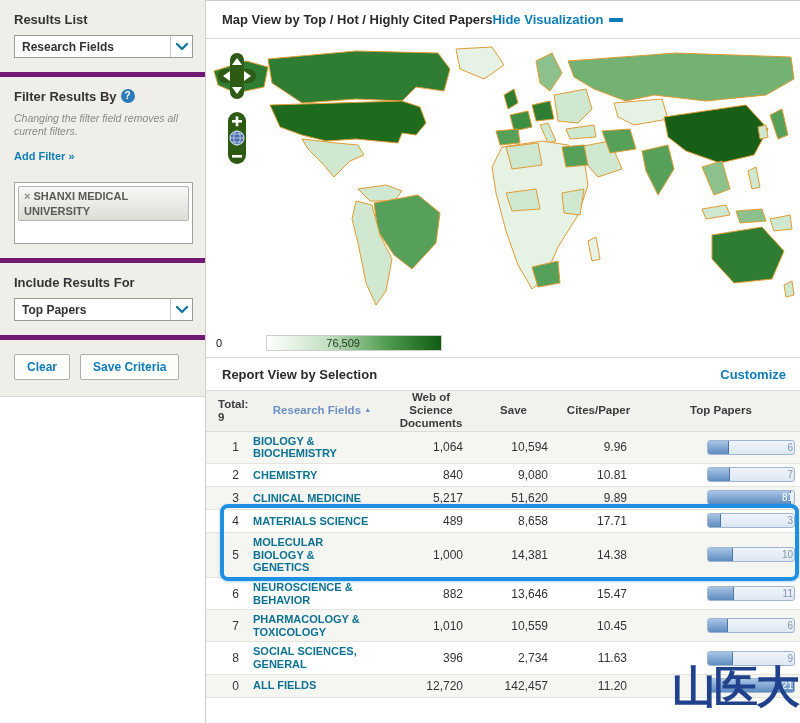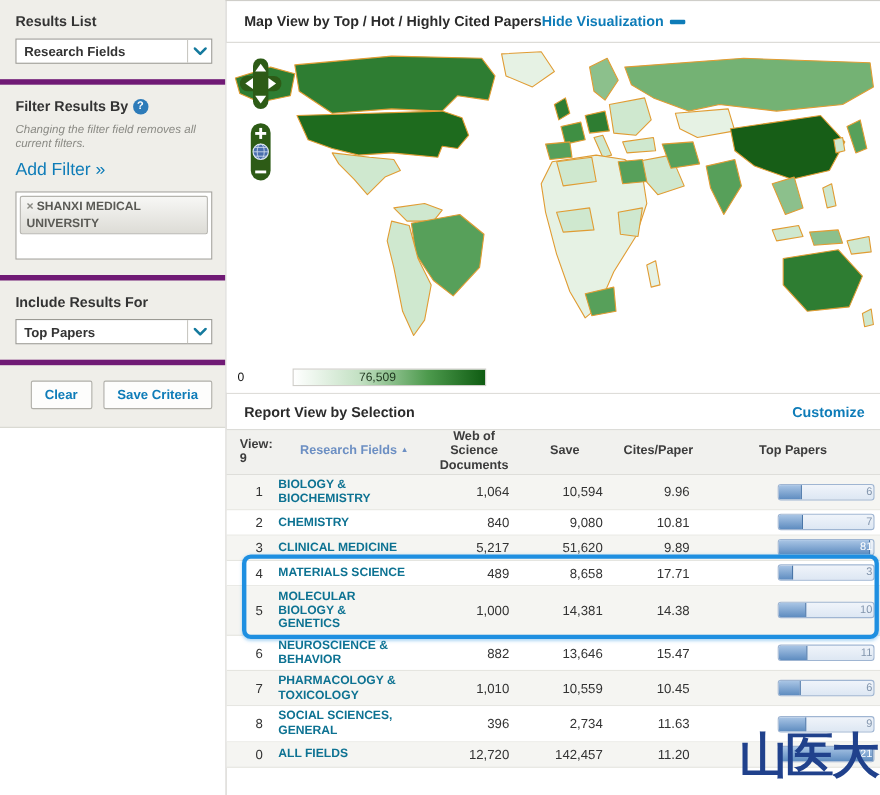--- a/index.html
+++ b/index.html
@@ -15,28 +15,28 @@
   .selectbox { background:#fff; border:1px solid #9b9a94; height:23px; display:flex;
     align-items:center; justify-content:space-between; padding:0 0 0 7px; cursor:pointer; }
   .selectbox .sel-label { font-size:12px; font-weight:bold; color:#333; }
   .chev { width:22px; height:21px; border-left:1px solid #c9c8c2; display:flex;
     align-items:center; justify-content:center; }
   .help-badge { display:inline-block; width:14px; height:14px; border-radius:50%;
     background:#2d7bb9; color:#fff; font-size:10px; font-weight:bold; text-align:center;
     line-height:14px; vertical-align:2px; margin-left:4px; }
   .filter-note { font-size:10.5px; font-style:italic; color:#8a8a84; line-height:1.25;
     margin:6px 0 8px 0; }
-  .add-filter { font-size:16px; font-weight:normal; color:#0e7cb8; text-decoration:none;
-    display:inline-block; margin-bottom:10px; cursor:pointer; }
+  .add-filter { font-size:11px; font-weight:bold; color:#0e7cb8; text-decoration:none;
+    display:inline-block; margin-bottom:20px; cursor:pointer; }
   .filter-box { background:#fff; border:1px solid #a3a29c; height:62px; padding:3px; }
   .chip { background:linear-gradient(#f7f7f5,#dddcd6); border:1px solid #b5b4ae;
     border-radius:2px; padding:2px 5px; font-size:11px; font-weight:bold; color:#5a5a55;
     line-height:1.3; cursor:pointer; }
   .chip .x { color:#8a8a84; font-weight:bold; margin-right:3px; }
-  .btn-row { display:flex; gap:10px; padding:14px 12px 16px 14px;justify-content:flex-end; }
+  .btn-row { display:flex; gap:10px; padding:14px 12px 16px 14px; }
   .btn { background:#fdfdfc; border:1px solid #b0afa9; border-radius:2px;
     font-family:"Liberation Sans", sans-serif; font-size:12px; font-weight:bold;
     color:#0e7cb8; padding:5px 12px; cursor:pointer; }
 
   
   .main { position:absolute; left:205px; top:0; width:595px; height:723px;
     border-left:1px solid #cfcec9; border-top:1px solid #cfcec9; background:#fff; }
   .map-header { height:38px; display:flex; align-items:center; justify-content:flex-start;
     padding:0 14px 0 16px; border-bottom:1px solid #d6d5d0; }
   .map-title { font-size:13px; font-weight:bold; color:#2b2b2b; }
@@ -234,21 +234,21 @@
   </div>
 
   <div class="report">
     <div class="report-titlebar">
       <span class="report-title">Report View by Selection</span>
       <a class="link">Customize</a>
     </div>
 
     <div class="thead">
       <div class="total-cell">
-        <div>View:</div>
+        <div>Total:</div>
         <div>9</div>
       </div>
       <div class="c sort-link">
         <span>Research Fields</span>
         <span class="sort-arrow">▲</span>
       </div>
       <div class="c">Web of Science Documents</div>
       <div class="c">Save</div>
       <div class="c">Cites/Paper</div>
       <div class="c">Top Papers</div>

